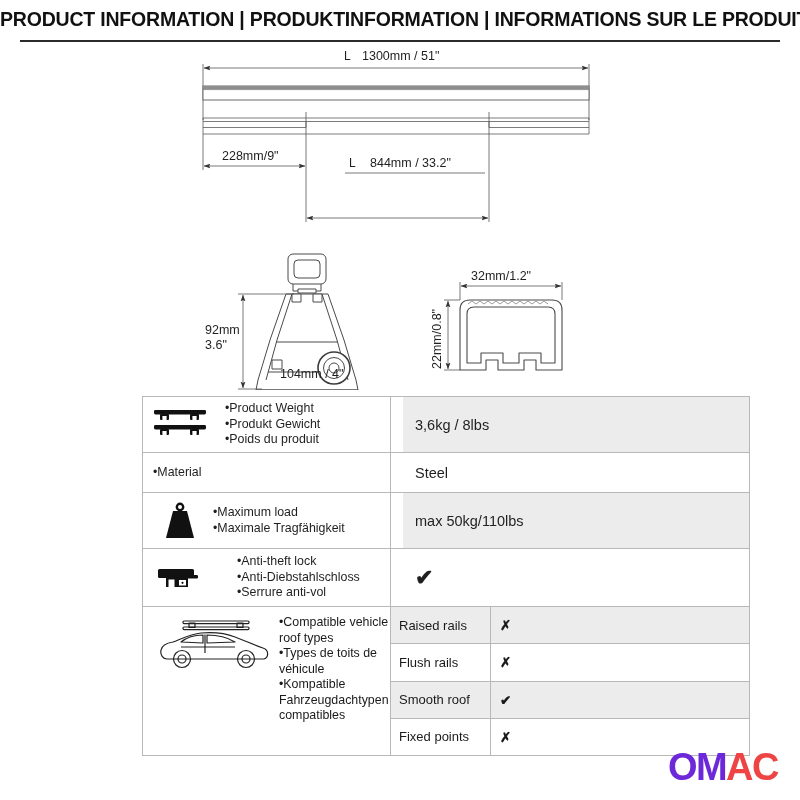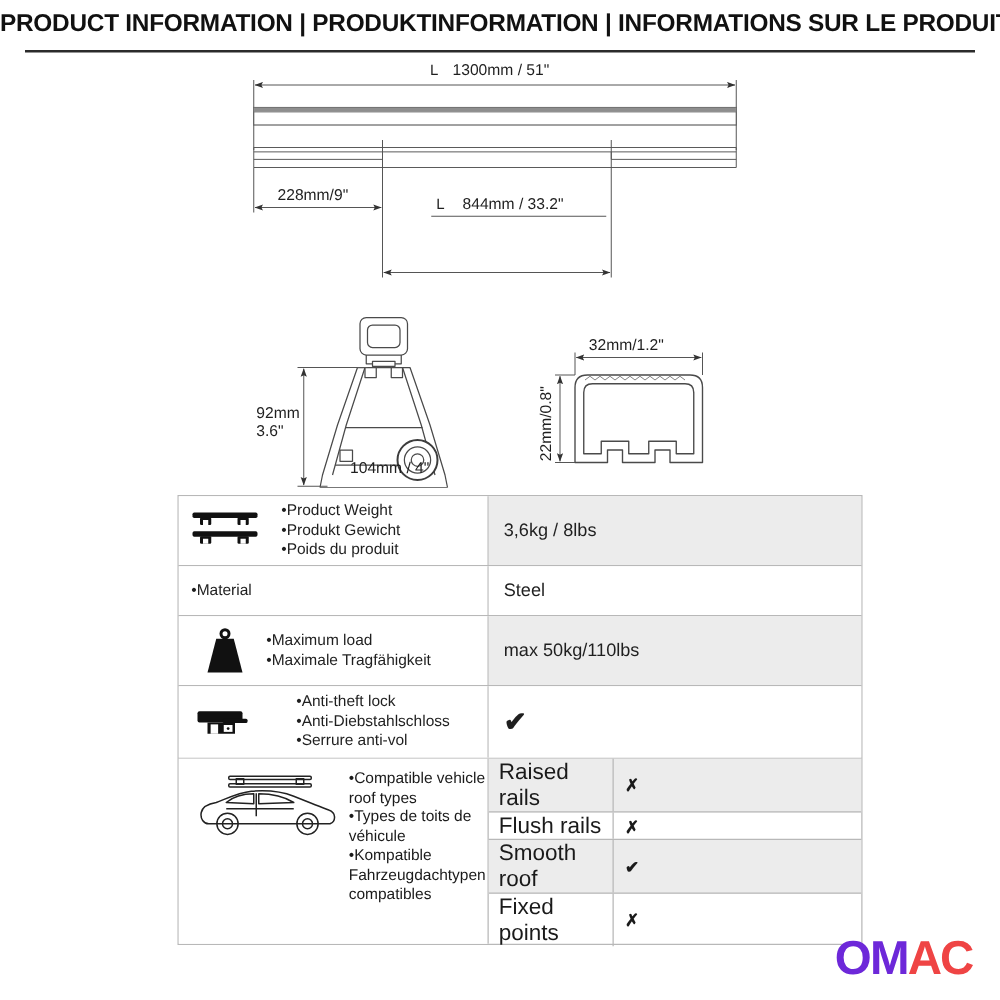--- a/index.html
+++ b/index.html
@@ -48,21 +48,21 @@
     left: 0; top: 42px;
     width: 800px;
     height: 348px;
   }
   #drawing svg { display: block; }
 
   
   #spec-table {
     position: absolute;
     left: 142px; top: 396px;
-    width: 548px;
+    width: 608px;
     border: 1px solid #b8b8b8;
     box-sizing: border-box;
     background: #ffffff;
   }
   .srow {
     display: flex;
     border-bottom: 1px solid #b8b8b8;
     box-sizing: border-box;
   }
   .srow:last-child { border-bottom: none; }
@@ -92,20 +92,21 @@
   }
   .sval {
     flex: 1;
     display: flex;
     align-items: center;
     padding-left: 12px;
     font-size: 14.5px;
     color: #1f1f1f;
     background: #ffffff;
     box-sizing: border-box;
+    margin-left: 12px;
   }
   .mark {
     font-size: 22px;
     font-weight: bold;
     line-height: 1;
   }
 
   
   #row-weight { height: 56px; }
   #row-material { height: 40px; }
@@ -147,21 +148,21 @@
     align-items: center;
     border-bottom: 1px solid #b8b8b8;
     box-sizing: border-box;
   }
   .rtrow:last-child { border-bottom: none; }
   .rtrow.shaded { background: #ececec; }
   .rtname {
     width: 100px;
     min-width: 100px;
     padding-left: 8px;
-    font-size: 18px;
+    font-size: 13px;
     border-right: 1px solid #b8b8b8;
     box-sizing: border-box;
     height: 100%;
     display: flex;
     align-items: center;
   }
   .rtmark {
     padding-left: 9px;
     font-size: 13.5px;
     font-weight: bold;

